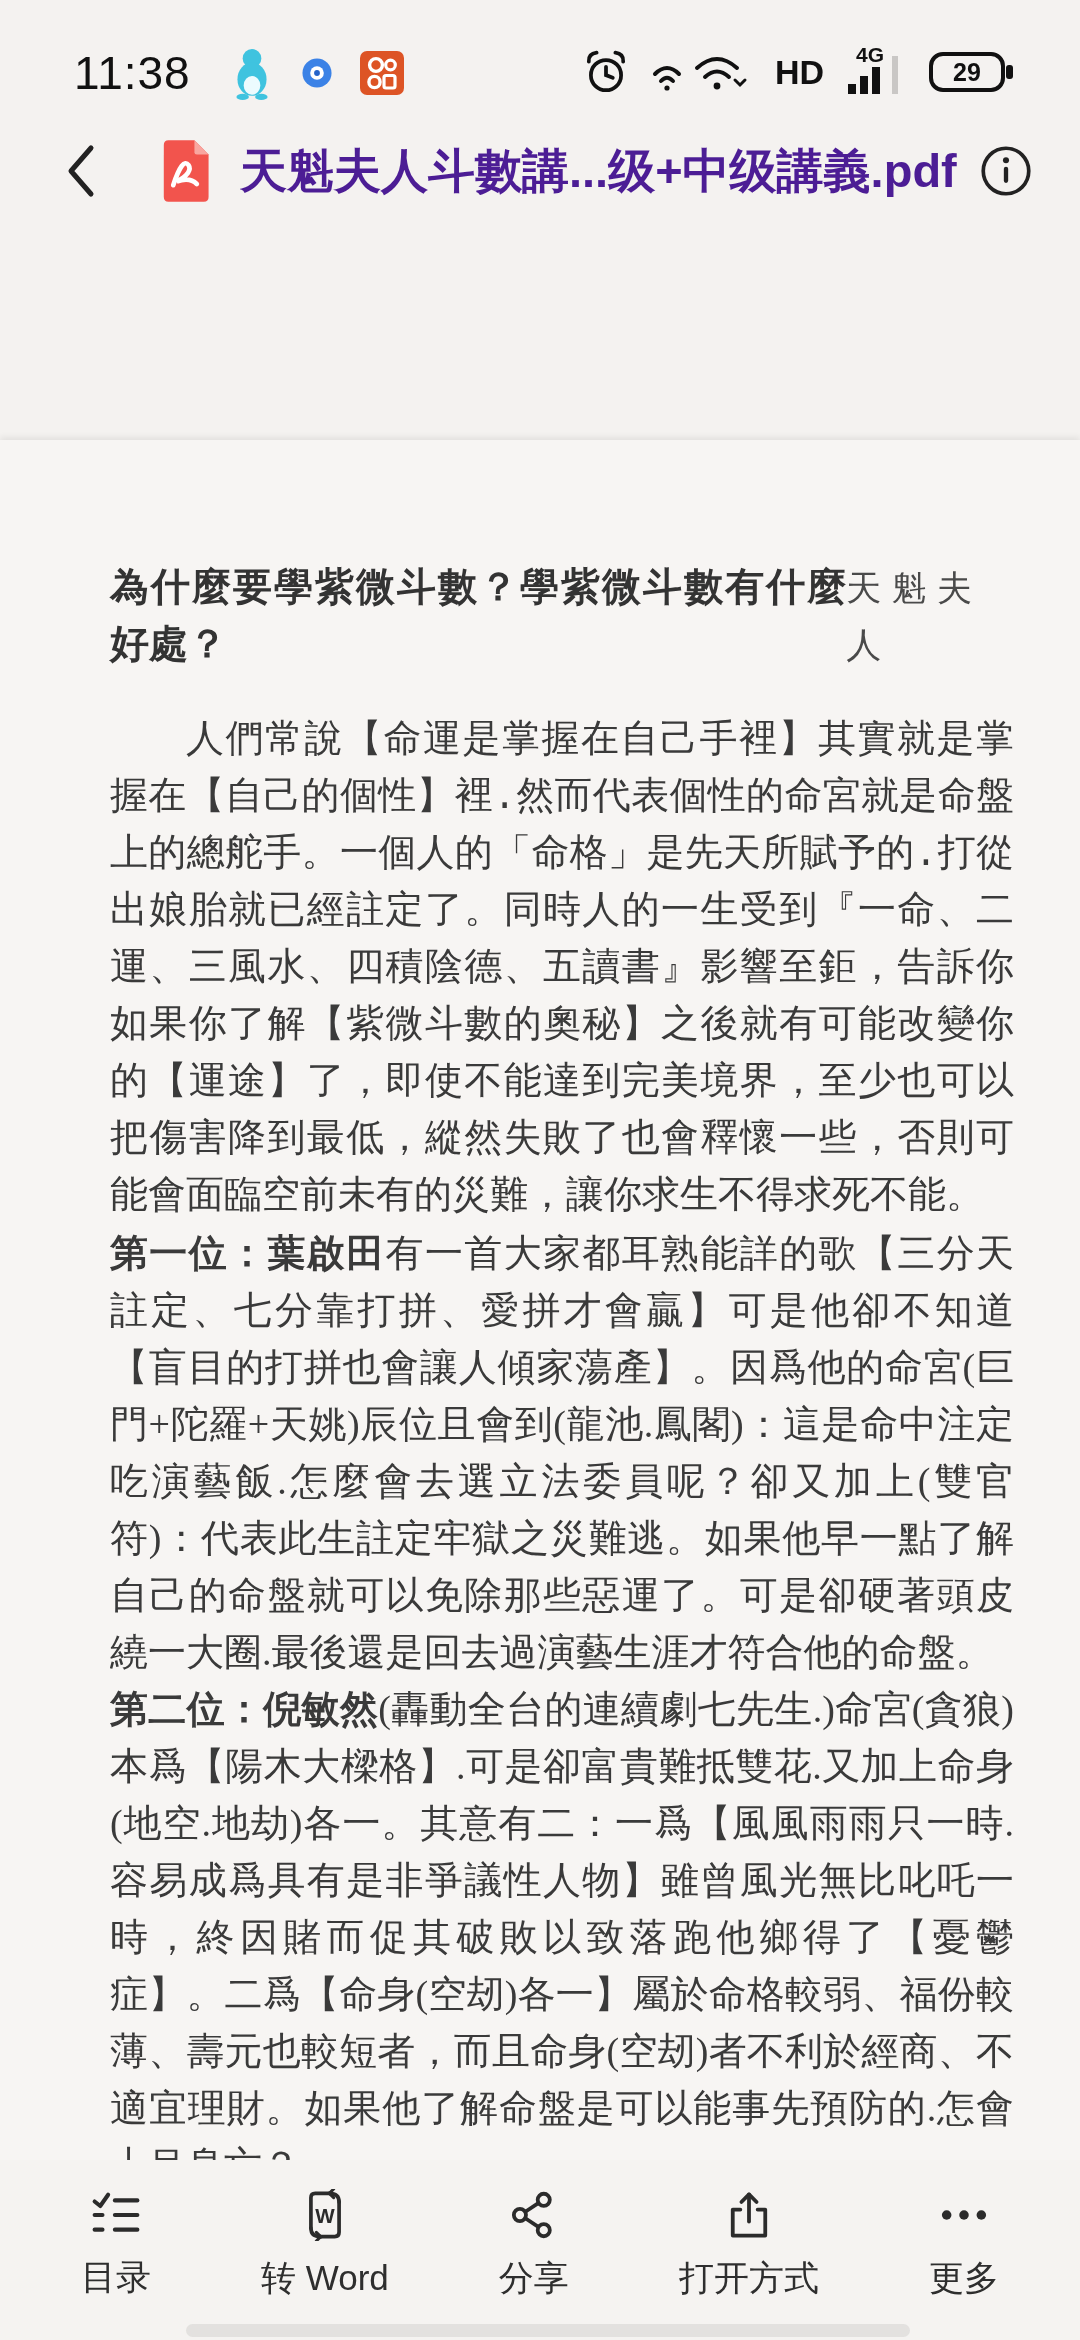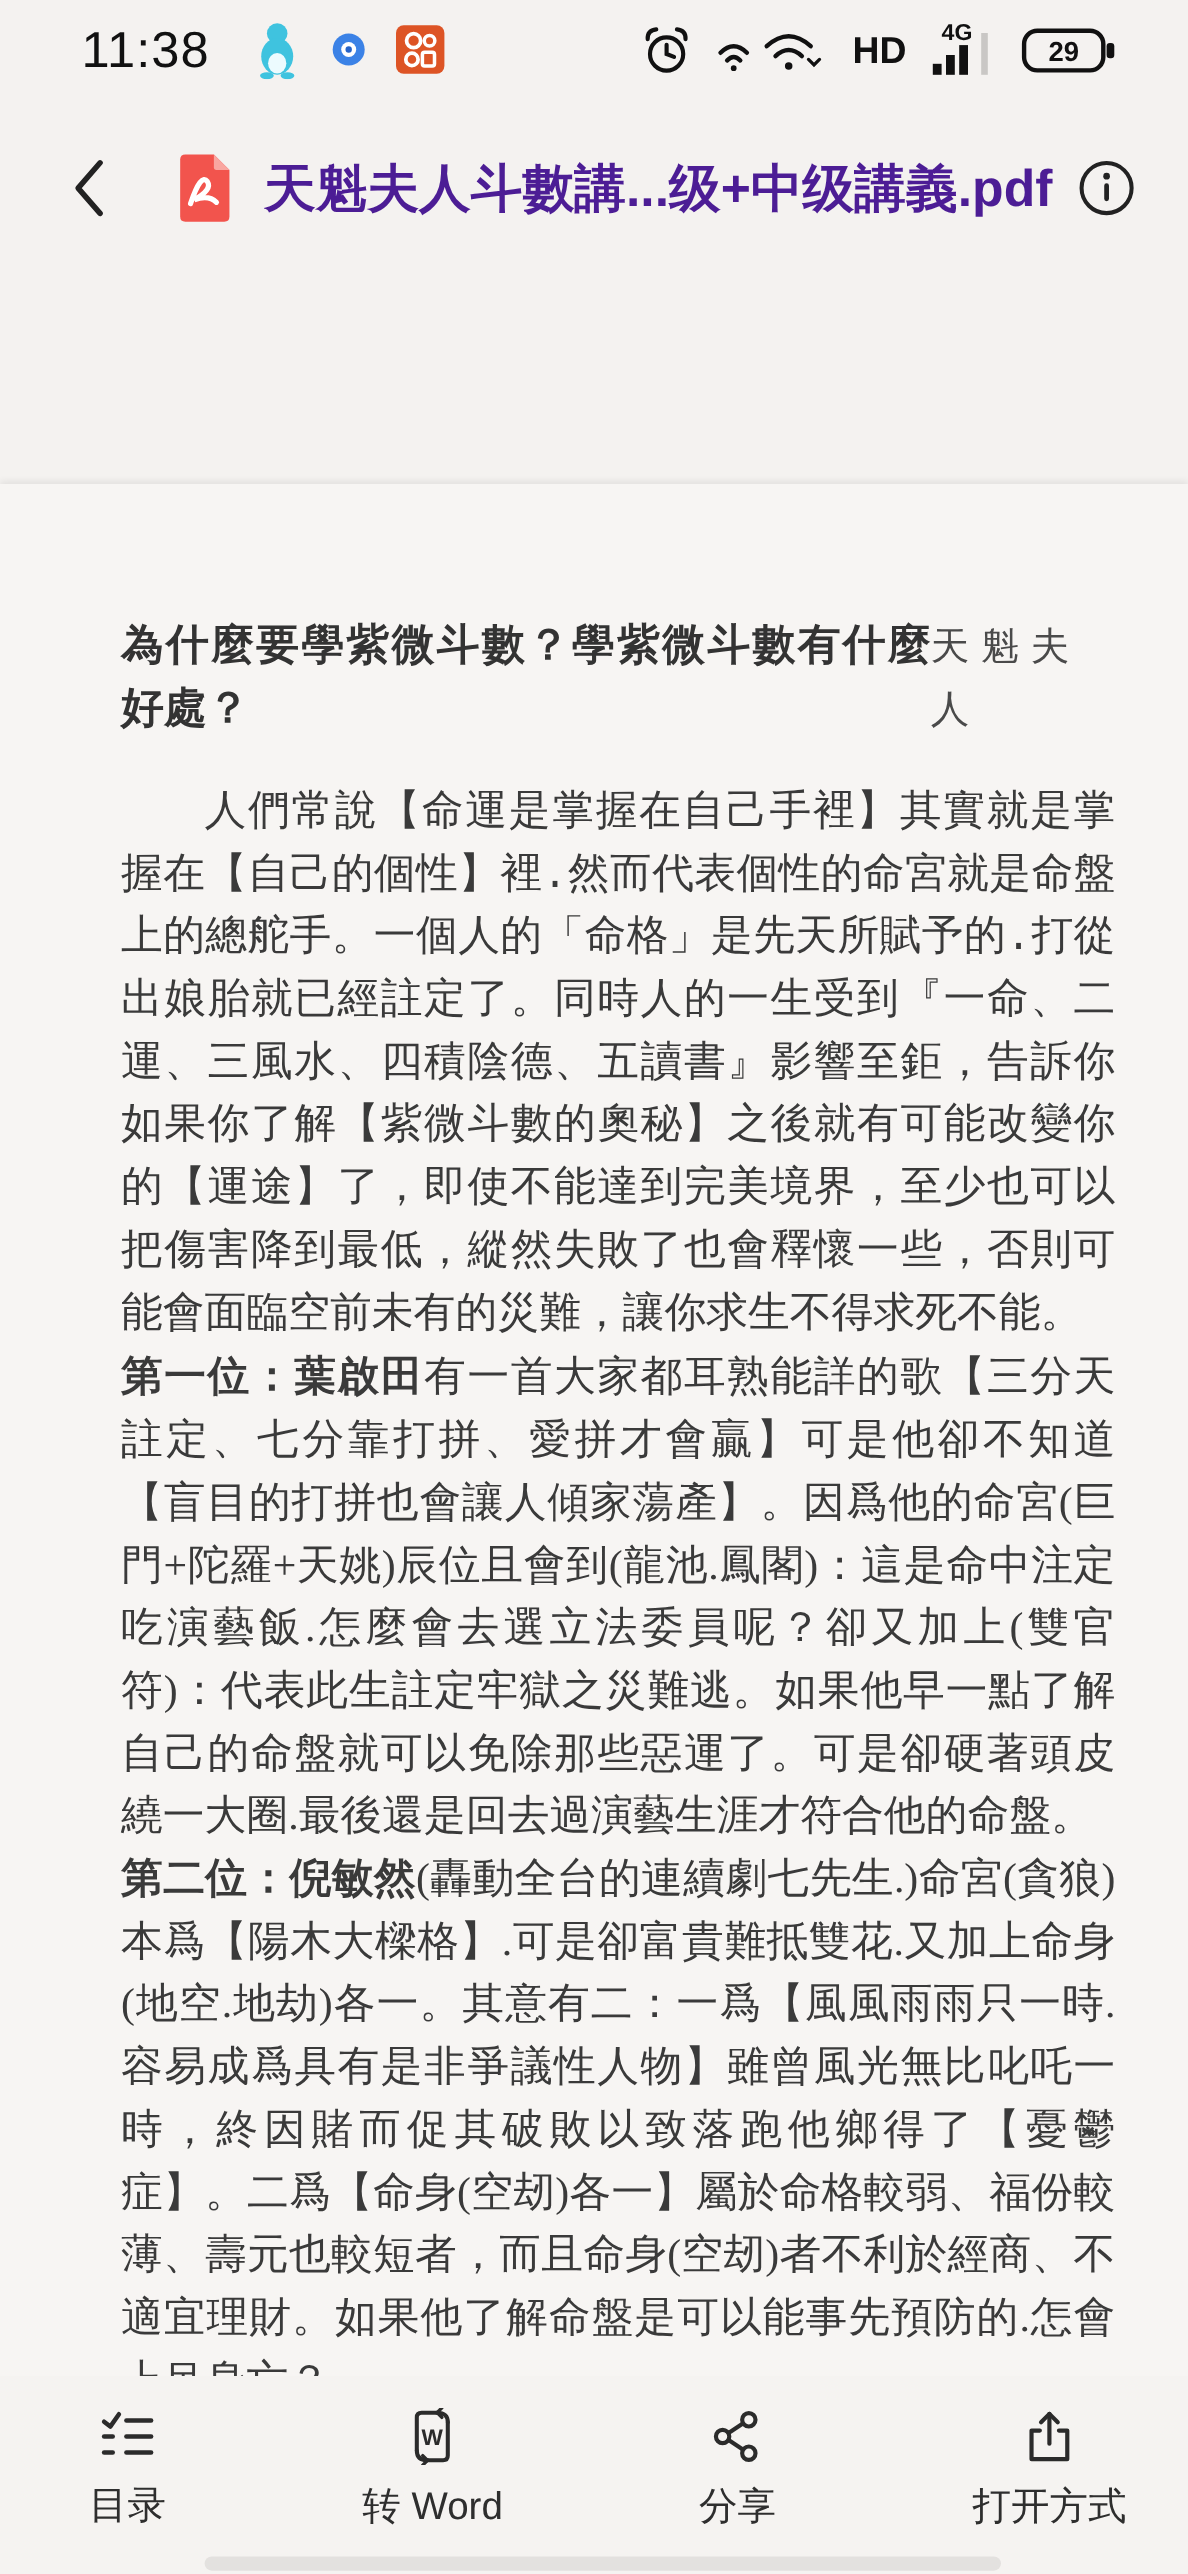--- a/index.html
+++ b/index.html
@@ -3,21 +3,21 @@
 <meta charset="utf-8">
 <style>
   html,body{margin:0;padding:0;}
   body{
     width:1080px;height:2340px;position:relative;overflow:hidden;
     background:#f4f2f0;font-family:"Liberation Sans",sans-serif;
     -webkit-font-smoothing:antialiased;
   }
   
   .status-bar{
-    height:100px;display:flex;align-items:flex-start;
+    height:100px;display:flex;align-items:flex-end;
     padding:18px 64px 0 74px;box-sizing:border-box;color:#111;
   }
   .sb-time{font-size:46px;font-weight:500;letter-spacing:1px;}
   .sb-notifs{display:flex;align-items:center;gap:22px;margin-left:38px;}
   .sb-right{margin-left:auto;display:flex;align-items:center;gap:16px;}
   .sb-hd{font-size:34px;font-weight:700;}
   
   .title-bar{
     height:142px;display:flex;align-items:center;
     padding:0 48px 0 52px;box-sizing:border-box;
@@ -218,15 +218,25 @@
   <div class="tb-item">
     <span>
       <svg width="52" height="52" viewBox="0 0 48 48" fill="none" stroke="#2b2b2b" stroke-width="3.5" stroke-linecap="round" stroke-linejoin="round">
         <path d="M16 19 H9 V43 H39 V19 H32"></path>
         <line x1="24" y1="30" x2="24" y2="5"></line>
         <polyline points="17,12 24,5 31,12"></polyline>
       </svg>
     </span>
     <span class="tb-label">打开方式</span>
   </div>
+  <div class="tb-item">
+    <span>
+      <svg width="54" height="52" viewBox="0 0 48 48">
+        <circle cx="8" cy="24" r="4.4" fill="#2b2b2b"></circle>
+        <circle cx="24" cy="24" r="4.4" fill="#2b2b2b"></circle>
+        <circle cx="40" cy="24" r="4.4" fill="#2b2b2b"></circle>
+      </svg>
+    </span>
+    <span class="tb-label">更多</span>
+  </div>
 </div>
 
 <div class="gesture-bar"></div>
 
 </body></html>

